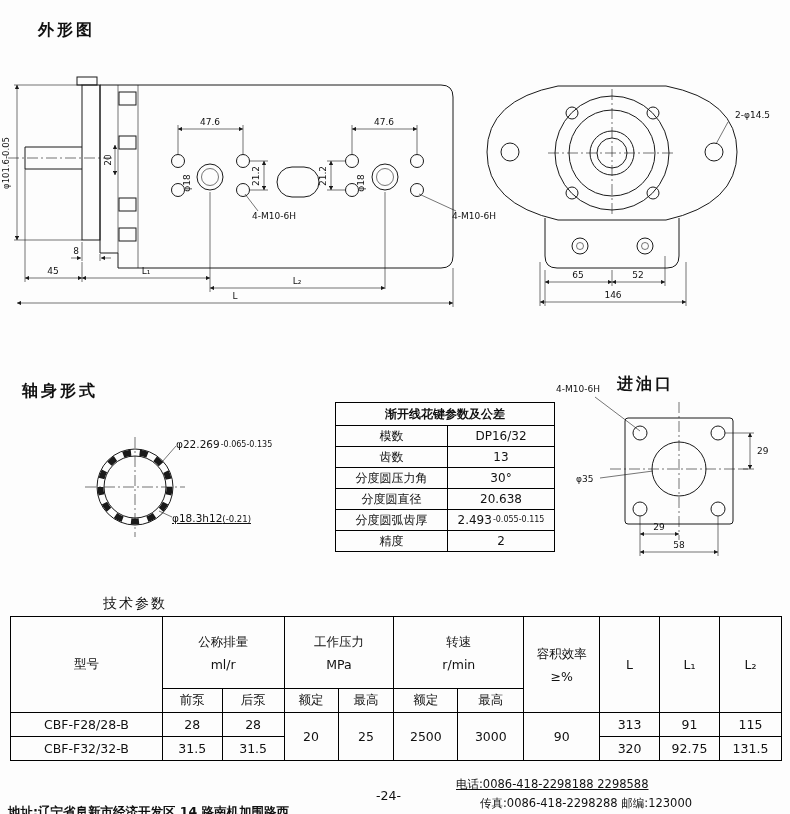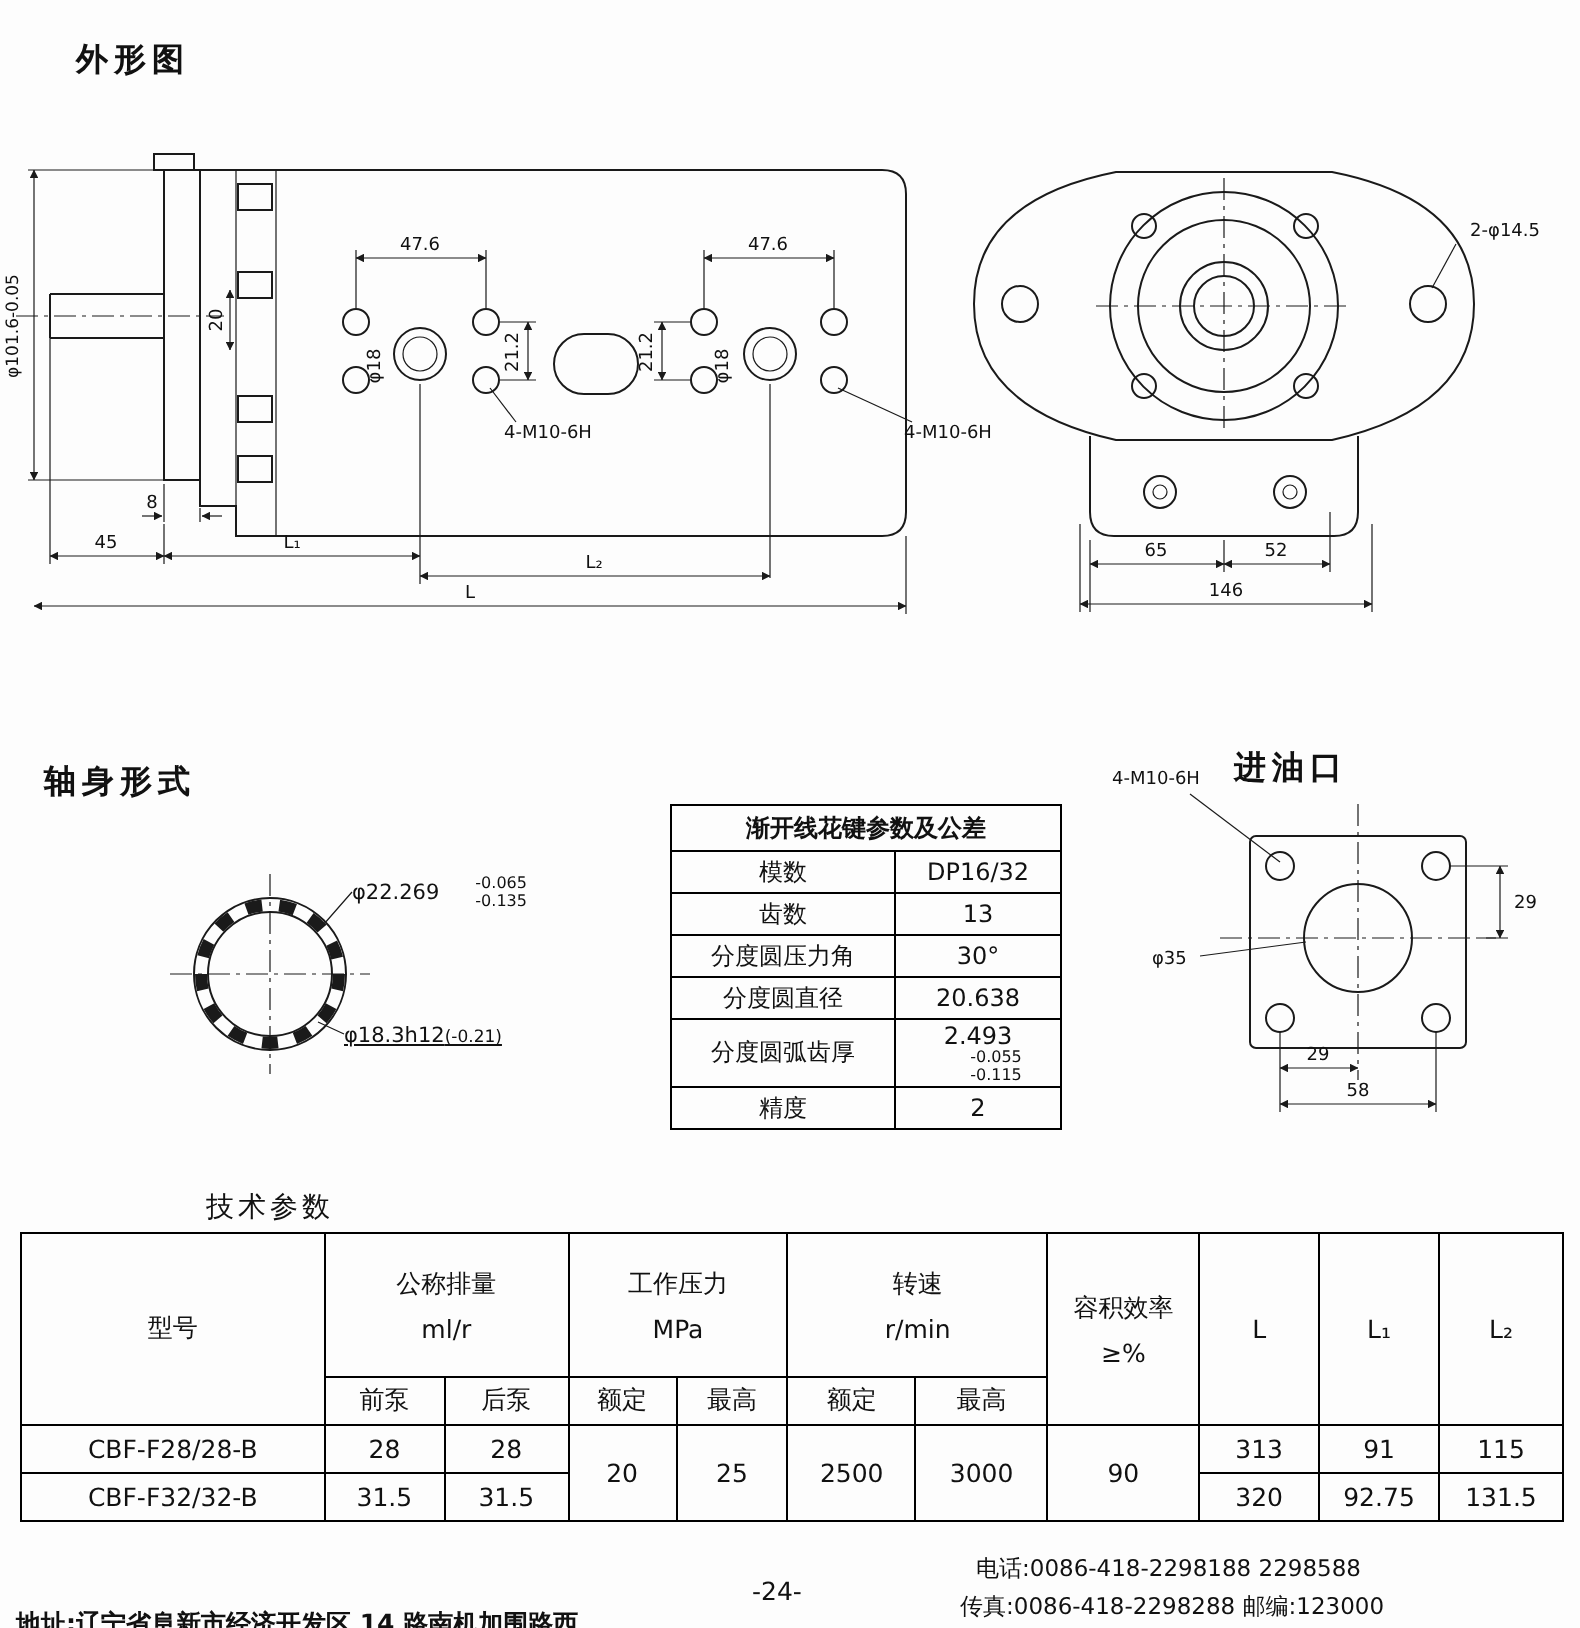--- a/index.html
+++ b/index.html
@@ -13,22 +13,22 @@
   .ln   { stroke:#1a1a1a; stroke-width:1;   fill:none; }
   .thin { stroke:#1a1a1a; stroke-width:0.6; fill:none; }
   .cl   { stroke:#1a1a1a; stroke-width:0.6; fill:none; stroke-dasharray:11 3 2 3; }
   .dim  { stroke:#1a1a1a; stroke-width:0.6; fill:none; }
   table { border-collapse:collapse; background:#fdfdfd; }
   .spline td { border:1px solid #000; font-size:12px; text-align:center; padding:1px 3px; }
   .spline .sph { font-weight:700; }
   .params th, .params td { border:1px solid #000; font-size:12.5px; font-weight:400;
                            text-align:center; padding:2px; }
   .hd2 { padding:3px 0; }
-  .tol { display:inline-flex; flex-direction:column; font-size:8px; line-height:8.5px;
-         vertical-align:middle; text-align:left; margin-left:18px; }
+  .tol { display:inline-flex; flex-direction:row; font-size:8px; line-height:8.5px;
+         vertical-align:middle; text-align:left; margin-left:1px; }
   .lbl { font-size:10.5px; white-space:nowrap; }
   .lbl .small { font-size:8.5px; }
   .footer { font-size:12.5px; }
   .footer-sm { font-size:11.5px; }
 </style>
 </head>
 <body>
 
 <div class="abs title" style="left:38px; top:20px;">外形图</div>
 <div class="abs title" style="left:22px; top:381px;">轴身形式</div>
@@ -159,21 +159,21 @@
 <div class="abs lbl" style="left:176px; top:438px;">
   <span>φ22.269</span><span class="tol">
       <span>-0.065</span>
       <span>-0.135</span>
     </span>
 </div>
 <div class="abs lbl" style="left:172px; top:512px;text-decoration:underline;">
   <span>φ18.3h12</span><span class="small">(-0.21)</span>
 </div>
 
-<table class="spline abs" style="left:335px; top:402px; width:196px;">
+<table class="spline abs" style="left:335px; top:402px; width:220px;">
   <tbody>
       <tr style="height:23px">
         <td colspan="2" class="sph">渐开线花键参数及公差</td>
       </tr>
   <tr style="height:21px">
     <td style="width:112px">模数</td>
     <td>DP16/32</td>
   </tr>
   <tr style="height:21px">
     <td>齿数</td>
@@ -289,14 +289,14 @@
     <td>31.5</td>
     <td>320</td>
     <td>92.75</td>
     <td>131.5</td>
   </tr>
 </tbody>
   </table>
 
 <div class="abs footer" style="left:8px; top:788px; font-weight:700;margin-top:16px;">地址:辽宁省阜新市经济开发区 14 路南机加围路西</div>
 <div class="abs footer" style="left:376px; top:788px;">-24-</div>
-<div class="abs footer-sm" style="left:488px; top:777px;">电话:0086-418-2298188    2298588</div>
+<div class="abs footer-sm" style="left:456px; top:777px;text-decoration:underline;">电话:0086-418-2298188    2298588</div>
 <div class="abs footer-sm" style="left:480px; top:796px;">传真:0086-418-2298288    邮编:123000</div>
 
 </body></html>

